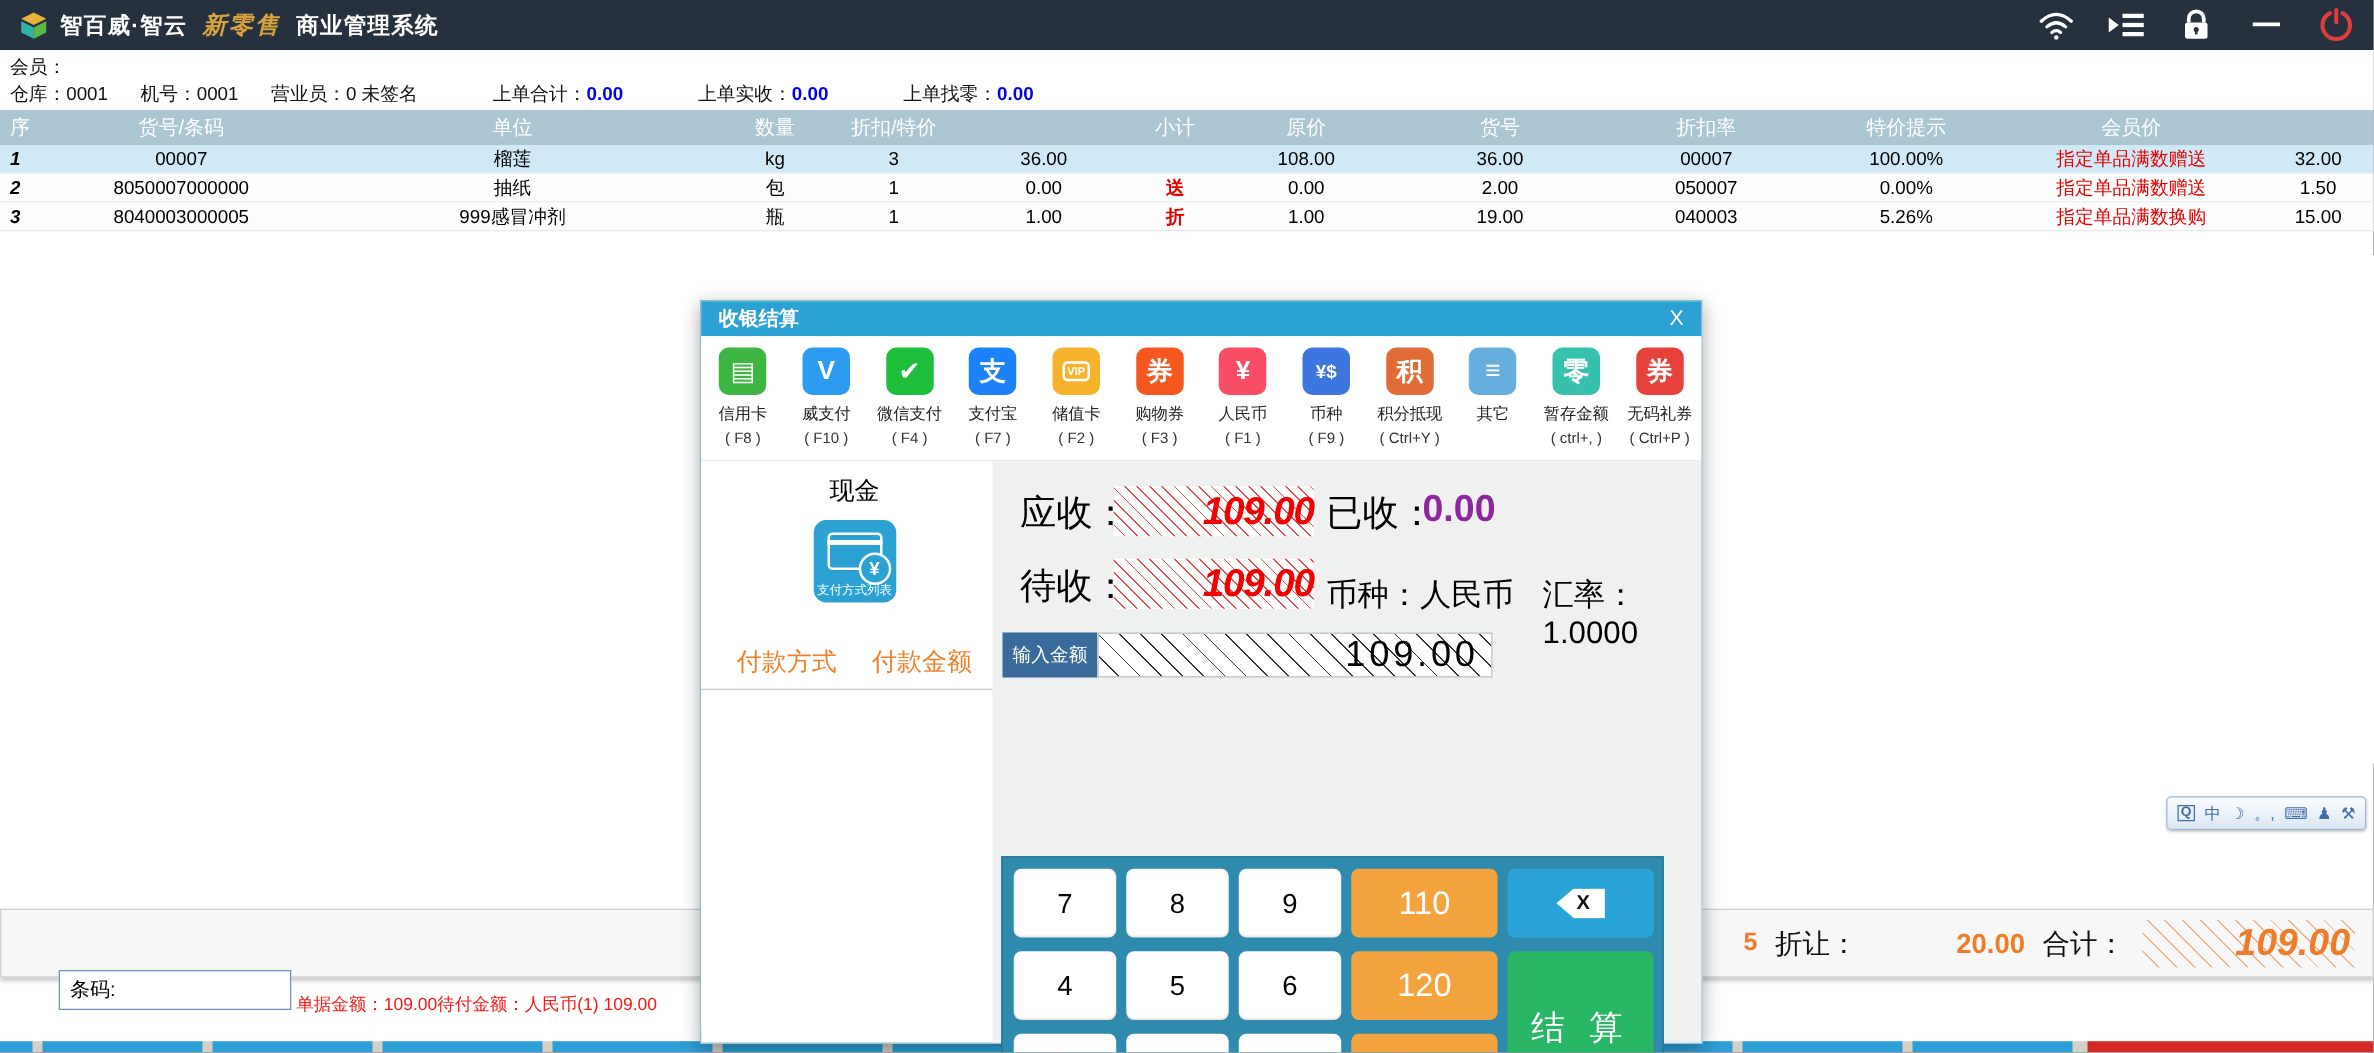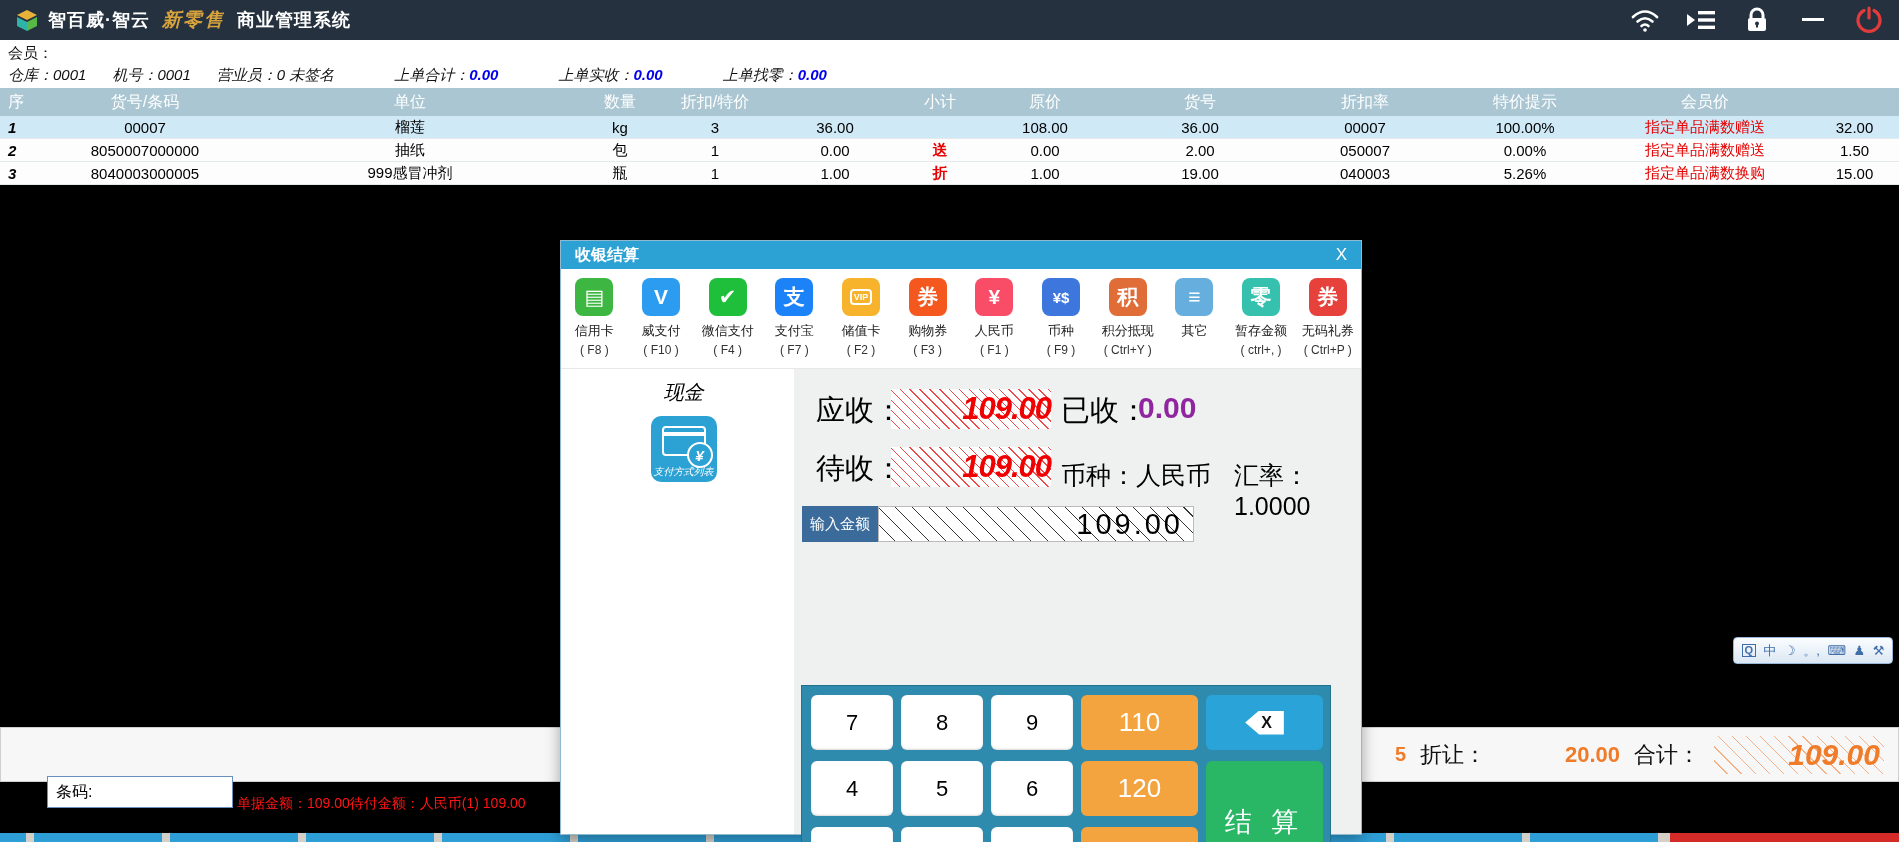--- a/index.html
+++ b/index.html
@@ -1,30 +1,30 @@
 <!DOCTYPE html>
 <html><head>
 <meta charset="utf-8">
 <style>
   html,body{margin:0;padding:0;background:#555;}
   *{box-sizing:border-box;font-family:"Liberation Sans","DejaVu Sans",sans-serif;}
-  .screen{position:relative;width:1899px;height:842px;background:#000000;overflow:hidden;}
+  .screen{position:relative;width:1899px;height:842px;background:#ffffff;overflow:hidden;}
 
   
   .topbar{position:absolute;left:0;top:0;width:100%;height:40px;background:#25313f;display:flex;align-items:center;padding:0 14px;}
   .brand-wrap{display:flex;align-items:center;gap:8px;}
   .brand{color:#fff;font-size:18px;font-weight:bold;letter-spacing:1px;}
   .brand-accent{color:#d8a33c;font-size:19px;font-weight:bold;font-style:italic;margin:0 4px;letter-spacing:2px;}
   .top-icons{margin-left:auto;display:flex;align-items:center;gap:24px;}
   .tico{display:flex;align-items:center;justify-content:center;width:32px;height:32px;cursor:pointer;}
 
   
   .info{position:absolute;left:0;top:40px;width:100%;height:48px;background:#fff;font-size:15px;color:#111;}
   .info .line1{position:absolute;left:8px;top:4px;}
-  .info .line2{position:absolute;left:8px;top:26px;display:flex;align-items:baseline;font-style:italic;}
+  .info .line2{position:absolute;left:8px;top:26px;display:flex;align-items:baseline;}
   .field{margin-right:26px;white-space:nowrap;}
   .field .val.blue{color:#0000ee;font-weight:bold;}
   .field.wide{margin-right:60px;}
 
   
   .tablegrid{position:absolute;left:0;top:88px;width:100%;}
   .trow{display:grid;grid-template-columns:40px 210px 320px 100px 90px 150px 60px 150px 160px 170px 150px 210px 1fr;align-items:center;}
   .thead{height:28px;background:#a9c6d2;color:#fff;font-size:16px;}
   .tr{height:23px;background:#fdfdfd;border-bottom:1px solid #e4eaec;color:#000;font-size:15px;}
   .tr.selected{background:#cfe9f7;}
@@ -62,21 +62,21 @@
   .dialog{position:absolute;left:560px;top:240px;width:802px;height:595px;background:#fff;border:1px solid #8fb9cf;box-shadow:0 4px 14px rgba(0,0,0,.35);}
   .dlg-title{position:absolute;left:0;top:0;width:100%;height:28px;background:#2ba1d4;color:#fff;display:flex;align-items:center;padding:0 14px;font-size:16px;font-weight:bold;}
   .dlg-close{margin-left:auto;font-size:17px;font-weight:normal;cursor:pointer;}
   .methods{position:absolute;left:0;top:28px;width:100%;height:100px;background:#fff;display:flex;border-bottom:1px solid #e8e8e8;}
   .method{flex:1 1 0;display:flex;flex-direction:column;align-items:center;padding-top:9px;cursor:pointer;}
   .m-icon{width:38px;height:38px;border-radius:8px;display:flex;align-items:center;justify-content:center;color:#fff;font-weight:bold;font-size:21px;}
   .m-icon .vip{border:2px solid #fff;border-radius:4px;font-size:9px;padding:1px 2px;font-weight:bold;}
   .m-name{font-size:13px;color:#222;margin-top:6px;white-space:nowrap;}
   .m-key{font-size:12px;color:#333;margin-top:3px;white-space:nowrap;}
 
-  .left-panel{position:absolute;left:0;top:128px;width:245px;bottom:12px;background:#fff;font-style:italic;}
+  .left-panel{position:absolute;left:0;top:128px;width:245px;bottom:12px;background:#fff;}
   .lp-cash{text-align:center;font-size:20px;color:#000;margin-top:10px;}
   .lp-icon{width:66px;height:66px;margin:10px auto 0;background:#2ba1d4;border-radius:10px;position:relative;cursor:pointer;}
   .lp-card{position:absolute;left:11px;top:10px;width:44px;height:30px;border:2.5px solid #fff;border-radius:4px;}
   .lp-card::before{content:"";position:absolute;left:-2px;top:4px;width:44px;height:4px;background:#fff;}
   .lp-yen{position:absolute;right:4px;bottom:14px;width:26px;height:26px;border:2px solid #fff;border-radius:50%;background:#2ba1d4;color:#fff;font-size:15px;font-weight:bold;display:flex;align-items:center;justify-content:center;}
   .lp-caption{position:absolute;left:0;bottom:3px;width:100%;text-align:center;color:#fff;font-size:10px;}
   .lp-tabs{position:absolute;left:0;top:147px;width:100%;display:flex;justify-content:space-evenly;border-bottom:1px solid #ccc;padding-bottom:8px;}
   .lp-tab{color:#f08027;font-size:20px;cursor:pointer;}
 
   .right-panel{position:absolute;left:233px;top:128px;right:0;bottom:0;background:#eff1f1;}
@@ -351,20 +351,24 @@
         </div>
       </div>
 
     <div class="left-panel">
       <div class="lp-cash">现金</div>
       <div class="lp-icon">
         <div class="lp-card"></div>
         <div class="lp-yen">¥</div>
         <div class="lp-caption">支付方式列表</div>
       </div>
+      <div class="lp-tabs">
+        <span class="lp-tab">付款方式</span>
+        <span class="lp-tab">付款金额</span>
+      </div>
     </div>
 
     <div class="right-panel">
       <span class="amt-label" style="left:22px;top:22px;">应收：</span>
       <div class="hatch-red" style="left:97px;top:20px;">
         <span class="amt">109.00</span>
       </div>
       <span class="amt-label" style="left:267px;top:22px;">已收：</span>
       <span class="amt-purple" style="left:344px;top:22px;">0.00</span>
 

